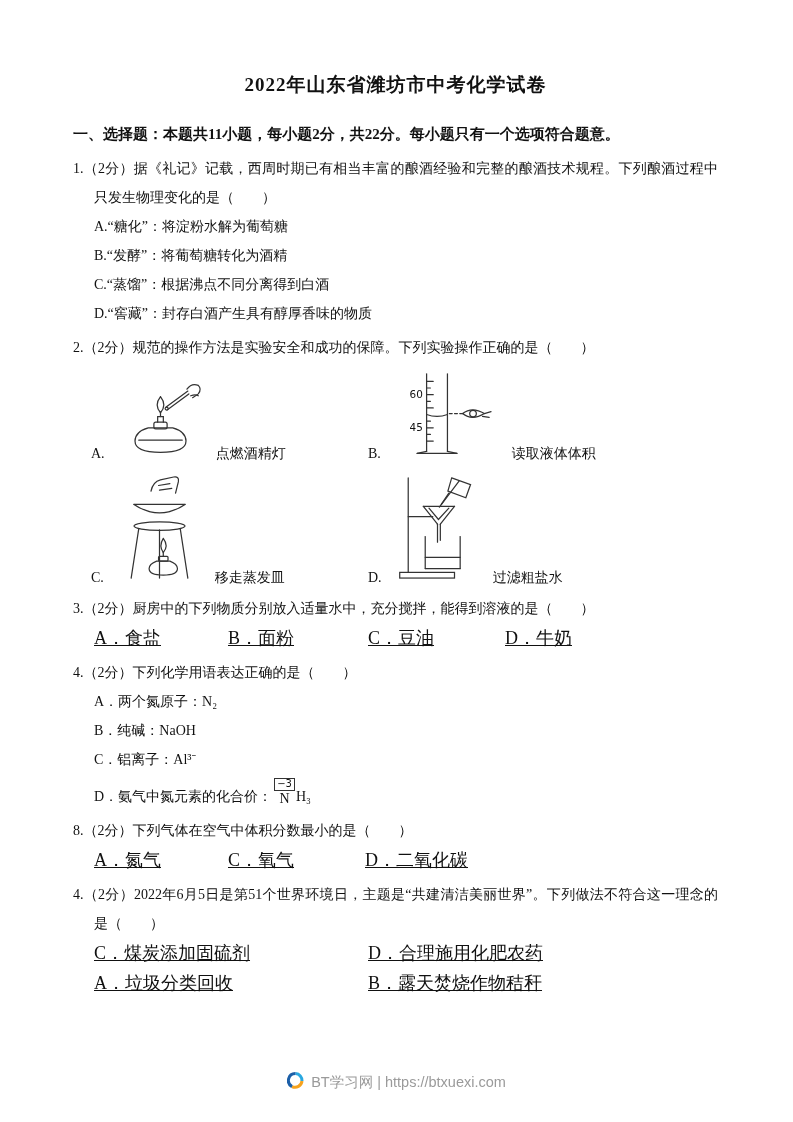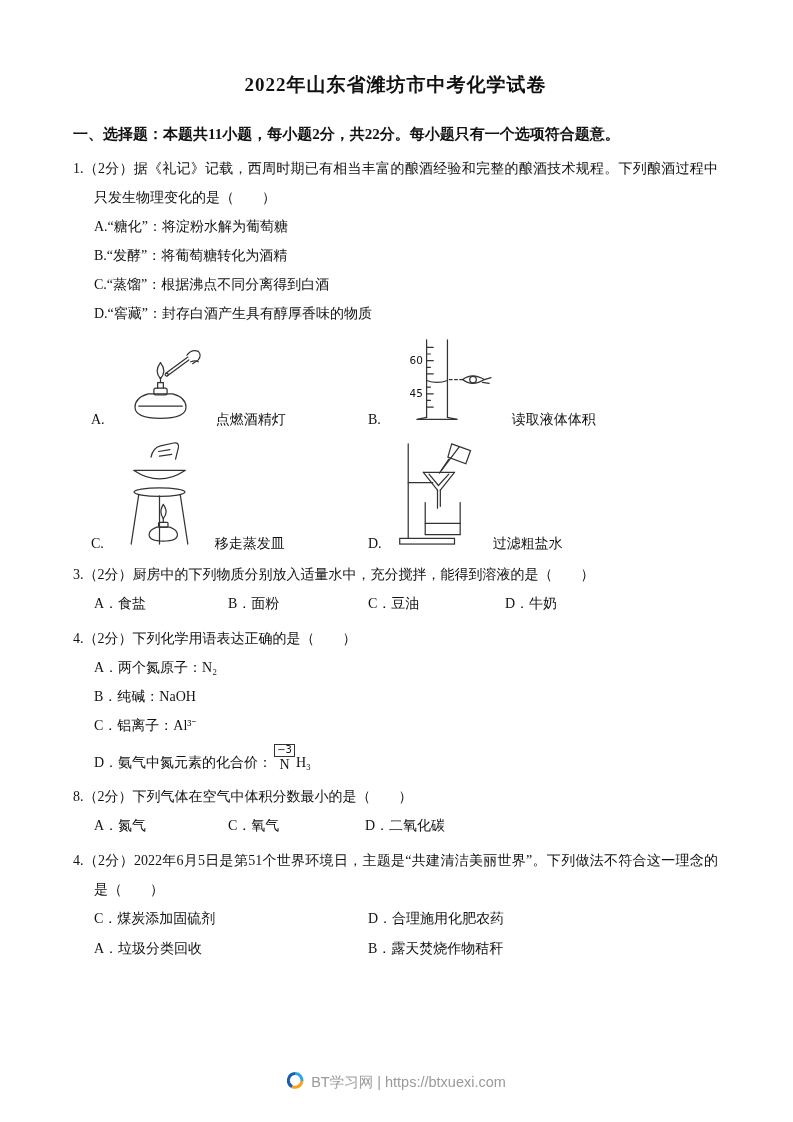--- a/index.html
+++ b/index.html
@@ -17,21 +17,21 @@
   .section-header {
     font-weight: bold; font-size: 15px; line-height: 29px; margin-bottom: 2px;
   }
   .question { margin-top: 5px; }
   .stem {
     font-size: 14px; line-height: 29px; text-align: justify;
     padding-left: 21px; text-indent: -21px;
   }
   .opt-block { padding-left: 21px; font-size: 14px; line-height: 29px; }
   .opt-block div { line-height: 29px; }
-  .opt-row { display: flex; padding-left: 21px; font-size: 14px; line-height: 30px; }
+  .opt-row { display: flex; padding-left: 21px; font-size: 18px; line-height: 30px; text-decoration: underline; }
   .opt-row .w1 { width: 134px; }
   .opt-row .w2 { width: 140px; }
   .opt-row .w3 { width: 137px; }
   .opt-row .wide { width: 274px; }
   
   .fig-row { display: flex; margin: 8px 0 6px 0; }
   .fig-cell { display: flex; align-items: flex-end; }
   .fig-cell.c1 { margin-left: 18px; width: 259px; }
   .fig-cell.c2 { margin-left: 18px; }
   .fig-label, .fig-caption { font-size: 14px; line-height: 20px; white-space: nowrap; }
@@ -65,20 +65,21 @@
       <div class="stem">1.（2分）据《礼记》记载，西周时期已有相当丰富的酿酒经验和完整的酿酒技术规程。下列酿酒过程中只发生物理变化的是（　　）</div>
       <div class="opt-block">
         <div>A.“糖化”：将淀粉水解为葡萄糖</div>
         <div>B.“发酵”：将葡萄糖转化为酒精</div>
         <div>C.“蒸馏”：根据沸点不同分离得到白酒</div>
         <div>D.“窖藏”：封存白酒产生具有醇厚香味的物质</div>
       </div>
     </div>
 
     <div class="question">
+      <div class="stem">2.（2分）规范的操作方法是实验安全和成功的保障。下列实验操作正确的是（　　）</div>
 
       <div class="fig-row">
         <div class="fig-cell c1">
           <span class="fig-label">A.</span>
           <span class="fig-art">
             <svg class="lineart" viewBox="0 0 90 90" width="85" height="85">
               <path d="M32 56 Q18 60 18 70 Q18 82 45 82 Q72 82 72 70 Q72 60 58 56 Z"></path>
               <path d="M22 69 L68 69"></path>
               <rect x="38" y="50" width="14" height="7" rx="2"></rect>
               <path d="M42 50 L42 44 L48 44 L48 50"></path>

